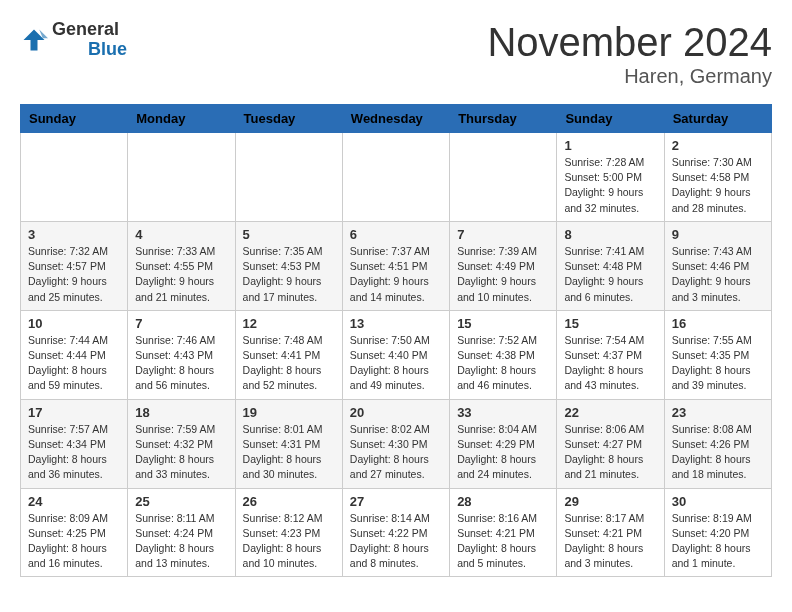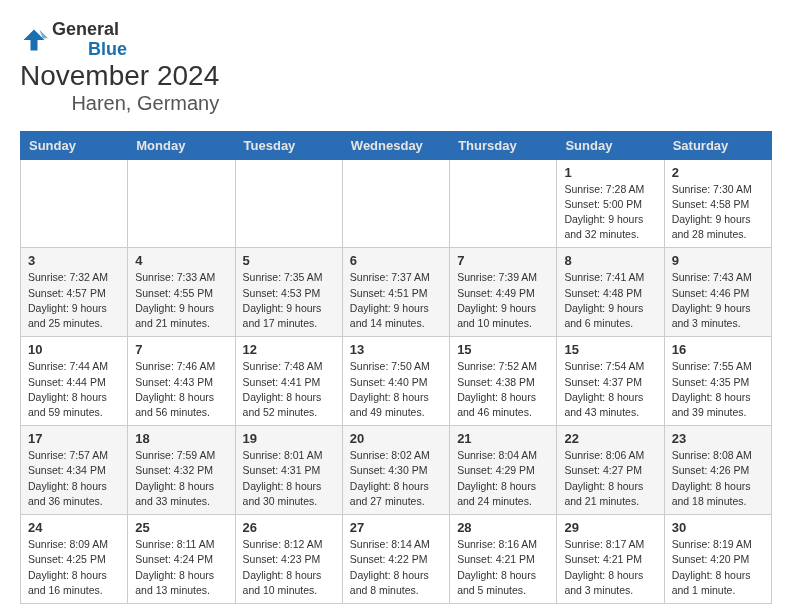--- a/index.html
+++ b/index.html
@@ -8,21 +8,20 @@
       background: #fff;
       width: 792px;
       min-height: 612px;
       padding: 20px;
     }
     .header {
       display: flex;
       justify-content: space-between;
       align-items: flex-start;
       margin-bottom: 16px;
-      flex-direction: column;
     }
     .logo {
       display: flex;
       align-items: center;
       gap: 4px;
     }
     .logo-text {
       font-size: 18px;
       font-weight: bold;
       line-height: 1.1;
@@ -30,36 +29,36 @@
     .logo-general { color: #333; }
     .logo-blue { color: #1a6faf; margin-left: 36px; }
     .logo-icon {
       width: 28px;
       height: 28px;
     }
     .title-block {
       text-align: right;
     }
     .month-title {
-      font-size: 28px;
+      font-size: 40px;
       font-weight: normal;
       color: #333;
     }
     .location {
       font-size: 20px;
       color: #555;
     }
     table {
       width: 100%;
       border-collapse: collapse;
       table-layout: fixed;
     }
     th {
       background-color: #2a6db5;
-      color: #e5e5e5;
+      color: #000000;
       font-size: 13px;
       font-weight: bold;
       padding: 6px 8px;
       text-align: left;
       border: 1px solid #2a6db5;
     }
     td {
       vertical-align: top;
       padding: 5px 7px;
       border: 1px solid #ccc;
@@ -206,21 +205,21 @@
         </td>
         <td>
           <span class="day-number">19</span>
           <div class="day-info">Sunrise: 8:01 AM<br>Sunset: 4:31 PM<br>Daylight: 8 hours<br>and 30 minutes.</div>
         </td>
         <td>
           <span class="day-number">20</span>
           <div class="day-info">Sunrise: 8:02 AM<br>Sunset: 4:30 PM<br>Daylight: 8 hours<br>and 27 minutes.</div>
         </td>
         <td>
-          <span class="day-number">21</span>
+          <span class="day-number">33</span>
           <div class="day-info">Sunrise: 8:04 AM<br>Sunset: 4:29 PM<br>Daylight: 8 hours<br>and 24 minutes.</div>
         </td>
         <td>
           <span class="day-number">22</span>
           <div class="day-info">Sunrise: 8:06 AM<br>Sunset: 4:27 PM<br>Daylight: 8 hours<br>and 21 minutes.</div>
         </td>
         <td>
           <span class="day-number">23</span>
           <div class="day-info">Sunrise: 8:08 AM<br>Sunset: 4:26 PM<br>Daylight: 8 hours<br>and 18 minutes.</div>
         </td>

